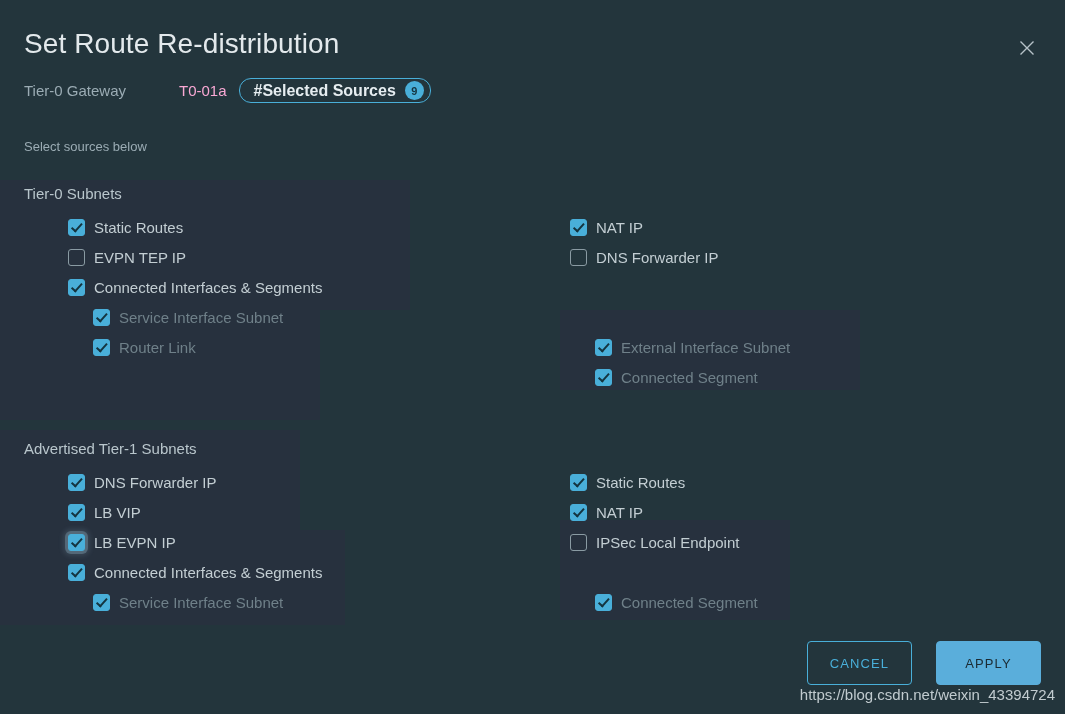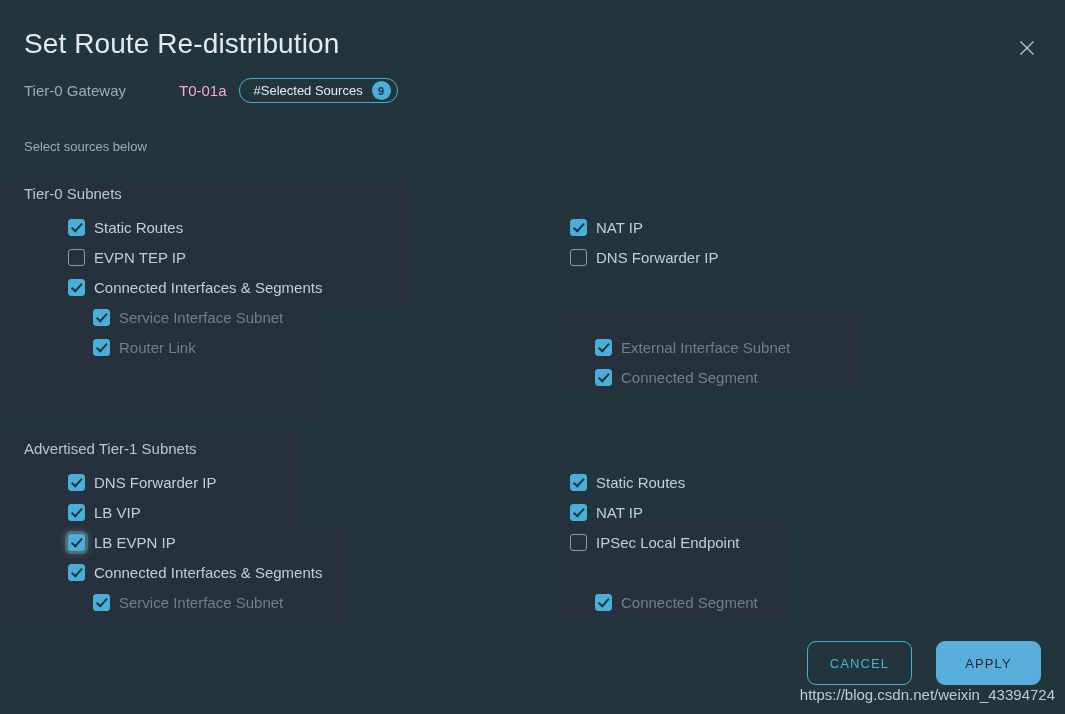--- a/index.html
+++ b/index.html
@@ -74,24 +74,25 @@
     align-items: center;
     border: 1px solid #49afd9;
     border-radius: 12px;
     padding: 2px 6px 2px 14px;
     height: 19px;
     box-sizing: content-box;
     background: transparent;
     cursor: pointer;
   }
   .badge-text {
-    font-size: 13px;
+    font-size: 16px;
     color: #e6edf0;
     margin-right: 9px;
     white-space: nowrap;
+    font-weight: bold;
   }
   .badge-count {
     min-width: 19px;
     height: 19px;
     border-radius: 50%;
     background: #49afd9;
     color: #14343f;
     font-size: 11px;
     font-weight: 600;
     display: inline-flex;
@@ -178,21 +179,21 @@
     position: absolute;
     right: 24px;
     top: 641px;
     display: flex;
     align-items: flex-start;
   }
   .btn {
     height: 44px;
     min-width: 105px;
     padding: 0 18px;
-    border-radius: 9px;
+    border-radius: 4px;
     font-size: 13px;
     letter-spacing: 1.1px;
     font-weight: 500;
     display: inline-flex;
     align-items: center;
     justify-content: center;
     cursor: pointer;
     box-sizing: border-box;
   }
   .btn-cancel {

